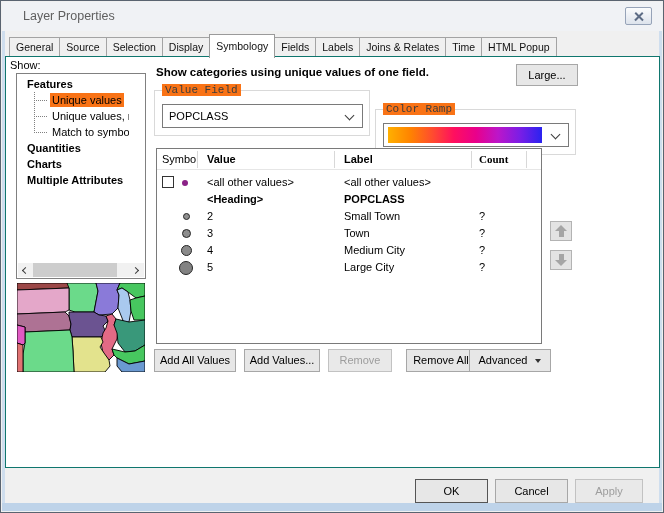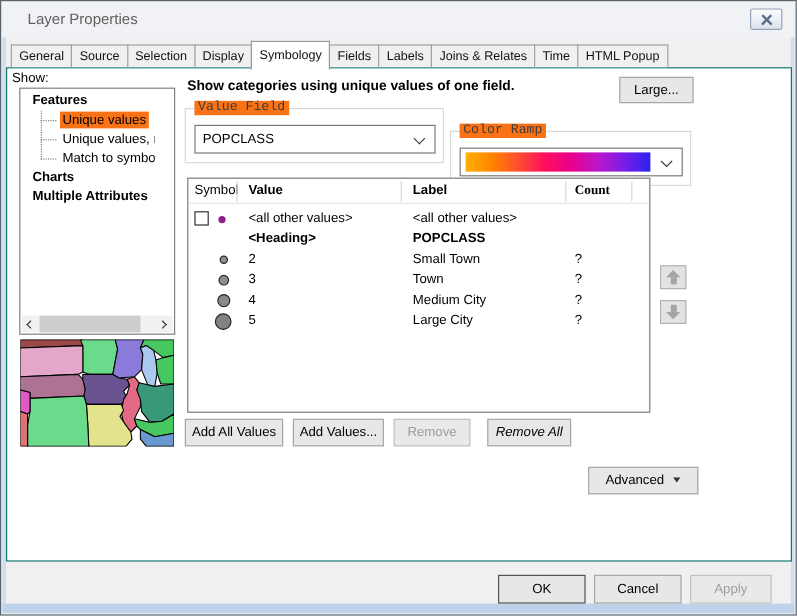--- a/index.html
+++ b/index.html
@@ -129,22 +129,22 @@
   .move-up { top:164px; } .move-down { top:193px; }
   .arrow-shape { display:flex; flex-direction:column; align-items:center; }
   .arrow-shape .tri-up { width:0; height:0; border-left:6px solid transparent; border-right:6px solid transparent; border-bottom:6px solid #a5a5a5; }
   .arrow-shape .tri-down { width:0; height:0; border-left:6px solid transparent; border-right:6px solid transparent; border-top:6px solid #a5a5a5; }
   .arrow-shape .stem { width:5px; height:6px; background:#a5a5a5; }
 
   .actions .btn { top:292px; height:23px; line-height:21px; }
   .b-addall { left:148px; width:82px; }
   .b-addval { left:238px; width:76px; }
   .b-remove { left:322px; width:64px; }
-  .b-removeall { left:400px; width:70px;font-style:italic; }
-  .b-advanced { left:484px; width:92px;margin-top:40px; }
+  .b-removeall { left:400px; width:70px; }
+  .b-advanced { left:463px; width:82px; }
   .dd-arrow { display:inline-block; width:0; height:0; border-left:3.5px solid transparent; border-right:3.5px solid transparent; border-top:4px solid #333; margin-left:8px; vertical-align:middle; }
 
   
   .footer .btn { top:478px; height:24px; line-height:22px; font-size:11px; }
   .b-ok { left:414px; width:73px; }
   .b-cancel { left:494px; width:73px; }
   .b-apply { left:574px; width:68px; }
 </style>
 </head>
 <body>
@@ -180,20 +180,21 @@
   <div class="page">
 
     <div class="show-label">Show:</div>
 
     <div class="show-list">
       <div class="list-items">
           <div class="node b"><span class="lbl">Features</span></div>
           <div class="node child mid"><span class="lbl sel">Unique values</span></div>
           <div class="node child mid"><span class="lbl">Unique values, many</span></div>
           <div class="node child"><span class="lbl">Match to symbols in a</span></div>
+          <div class="node b"><span class="lbl">Quantities</span></div>
           <div class="node b"><span class="lbl">Charts</span></div>
           <div class="node b"><span class="lbl">Multiple Attributes</span></div>
         </div>
       <div class="hscroll">
         <div class="scroll-arrow left">
             <span class="chev l"></span>
           </div>
         <div class="scroll-thumb"></div>
         <div class="scroll-arrow right">
             <span class="chev r"></span>

